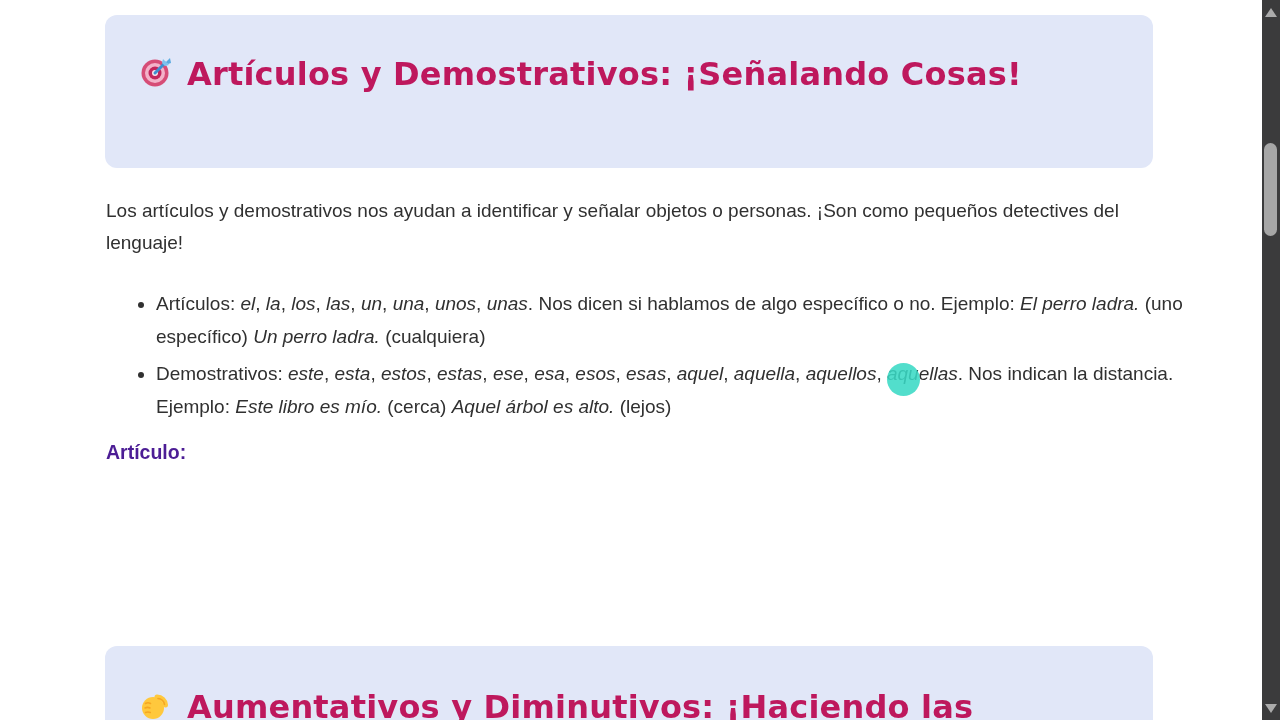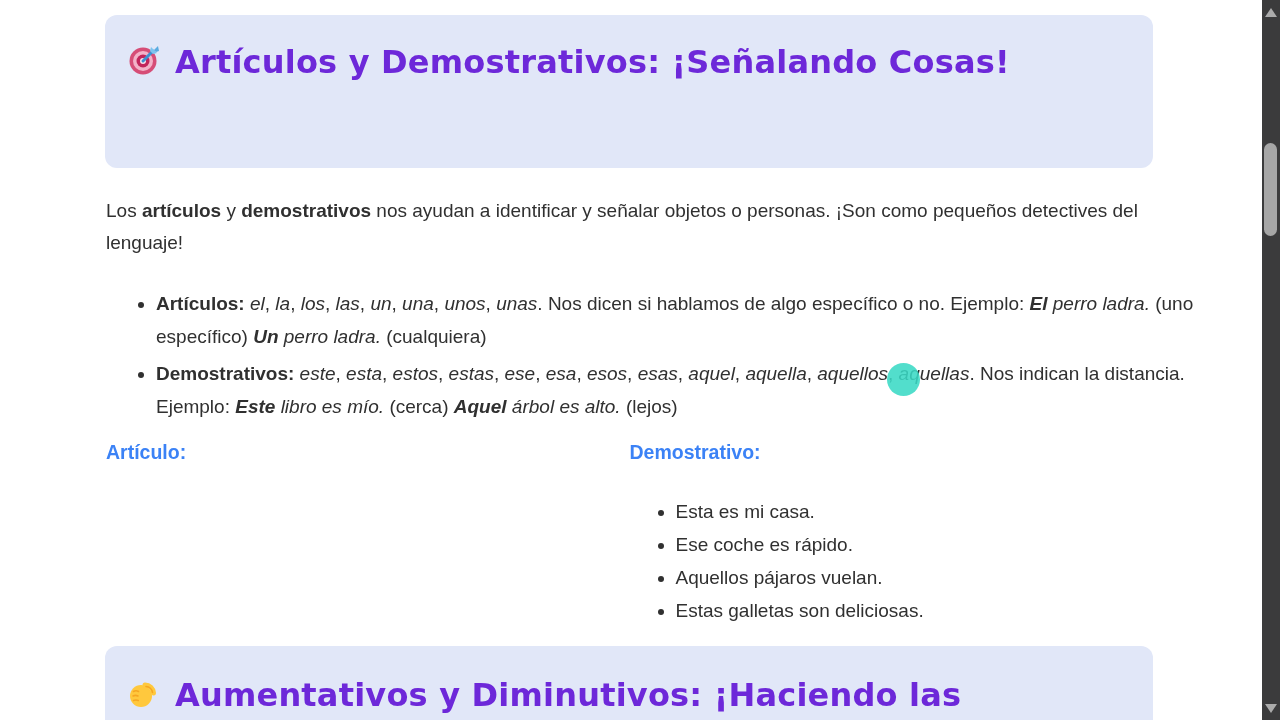--- a/index.html
+++ b/index.html
@@ -16,26 +16,26 @@
   .card {
     position: absolute;
     left: 105px; width: 1048px;
     background: #E1E7F8;
     border-radius: 12px;
     box-sizing: border-box;
   }
   #box1 { top: 15px; height: 153px; padding: 20px 22px; }
   #box2 { top: 646px; height: 110px; padding: 22px 22px; }
   .card-title {
-    margin: 0;
+    margin: 12px;
     font-family: "DejaVu Sans", sans-serif;
     font-weight: 700;
     font-size: 32px;
     line-height: 54px;
-    color: #6d28d9;
+    color: #be185d;
     letter-spacing: 0.2px;
   }
   .emoji-icon { display: inline-block; vertical-align: -4px; margin-right: 14px; }
 
   
   #intro {
     position: absolute;
     left: 106px; top: 195px; width: 1047px;
     margin: 0;
     font-size: 19px; line-height: 32px;
@@ -54,30 +54,30 @@
   
   #columns {
     position: absolute;
     left: 106px; top: 441px; width: 1047px;
     display: grid;
     grid-template-columns: 1fr 1fr;
   }
   .col-title {
     margin: 0;
     font-size: 19.5px; font-weight: 700;
-    color: #3b82f6;
+    color: #4c1d95;
     line-height: 22px;
   }
   .col-list {
     margin: 32px 0 0 0; padding: 0 0 0 46px;
     font-size: 19px; line-height: 33px;
     list-style: disc outside;
   }
 
-  .b { font-weight: 700; }
+  .b { font-weight: 400; }
   .i { font-style: italic; }
 
   
   #scrollbar {
     position: absolute; right: 0; top: 0;
     width: 18px; height: 720px;
     background: #3B3B3C;
   }
   .sb-arrow { position: absolute; left: 3px; width: 0; height: 0; }
   #sb-up {
@@ -131,29 +131,20 @@
 
   <ul id="main-list">
     <li><span class="b">Artículos:</span><span> </span><span class="i">el</span><span>, </span><span class="i">la</span><span>, </span><span class="i">los</span><span>, </span><span class="i">las</span><span>, </span><span class="i">un</span><span>, </span><span class="i">una</span><span>, </span><span class="i">unos</span><span>, </span><span class="i">unas</span><span>. Nos dicen si hablamos de algo específico o no. Ejemplo: </span><span class="b i">El</span><span> </span><span class="i">perro ladra.</span><span> (uno específico) </span><span class="b i">Un</span><span> </span><span class="i">perro ladra.</span><span> (cualquiera)</span></li>
     <li><span class="b">Demostrativos:</span><span> </span><span class="i">este</span><span>, </span><span class="i">esta</span><span>, </span><span class="i">estos</span><span>, </span><span class="i">estas</span><span>, </span><span class="i">ese</span><span>, </span><span class="i">esa</span><span>, </span><span class="i">esos</span><span>, </span><span class="i">esas</span><span>, </span><span class="i">aquel</span><span>, </span><span class="i">aquella</span><span>, </span><span class="i">aquellos</span><span>, </span><span class="i">aquellas</span><span>. Nos indican la distancia. Ejemplo: </span><span class="b i">Este</span><span> </span><span class="i">libro es mío.</span><span> (cerca) </span><span class="b i">Aquel</span><span> </span><span class="i">árbol es alto.</span><span> (lejos)</span></li>
   </ul>
 
   <div id="columns">
     <div>
       <h2 class="col-title">Artículo:</h2>
     </div>
-    <div>
-      <h2 class="col-title">Demostrativo:</h2>
-      <ul class="col-list">
-        <li>Esta es mi casa.</li>
-        <li>Ese coche es rápido.</li>
-        <li>Aquellos pájaros vuelan.</li>
-        <li>Estas galletas son deliciosas.</li>
-      </ul>
-    </div>
   </div>
 
   <div class="card" id="box2">
     <h1 class="card-title"><span class="emoji-icon"><svg width="34" height="34" viewBox="0 0 34 34">
           <circle cx="14" cy="20" r="11" fill="#FFC83D"></circle>
           <path d="M18 9 a 8.5 8.5 0 0 1 8.5 8" stroke="#FFC83D" stroke-width="5" fill="none" stroke-linecap="round"></path>
           <path d="M19 10.5 a 7 7 0 0 1 6.5 6" stroke="#F5A623" stroke-width="1.6" fill="none" stroke-linecap="round"></path>
           <path d="M6.5 15.5 q 2.5 -1.5 5 0 M6 20 q 2.5 -1.2 5 0 M6.5 24.5 q 2.5 -1 4.8 0" stroke="#F5A623" stroke-width="1.6" fill="none" stroke-linecap="round"></path>
         </svg></span><span>Aumentativos y Diminutivos: ¡Haciendo las</span></h1>
   </div>

